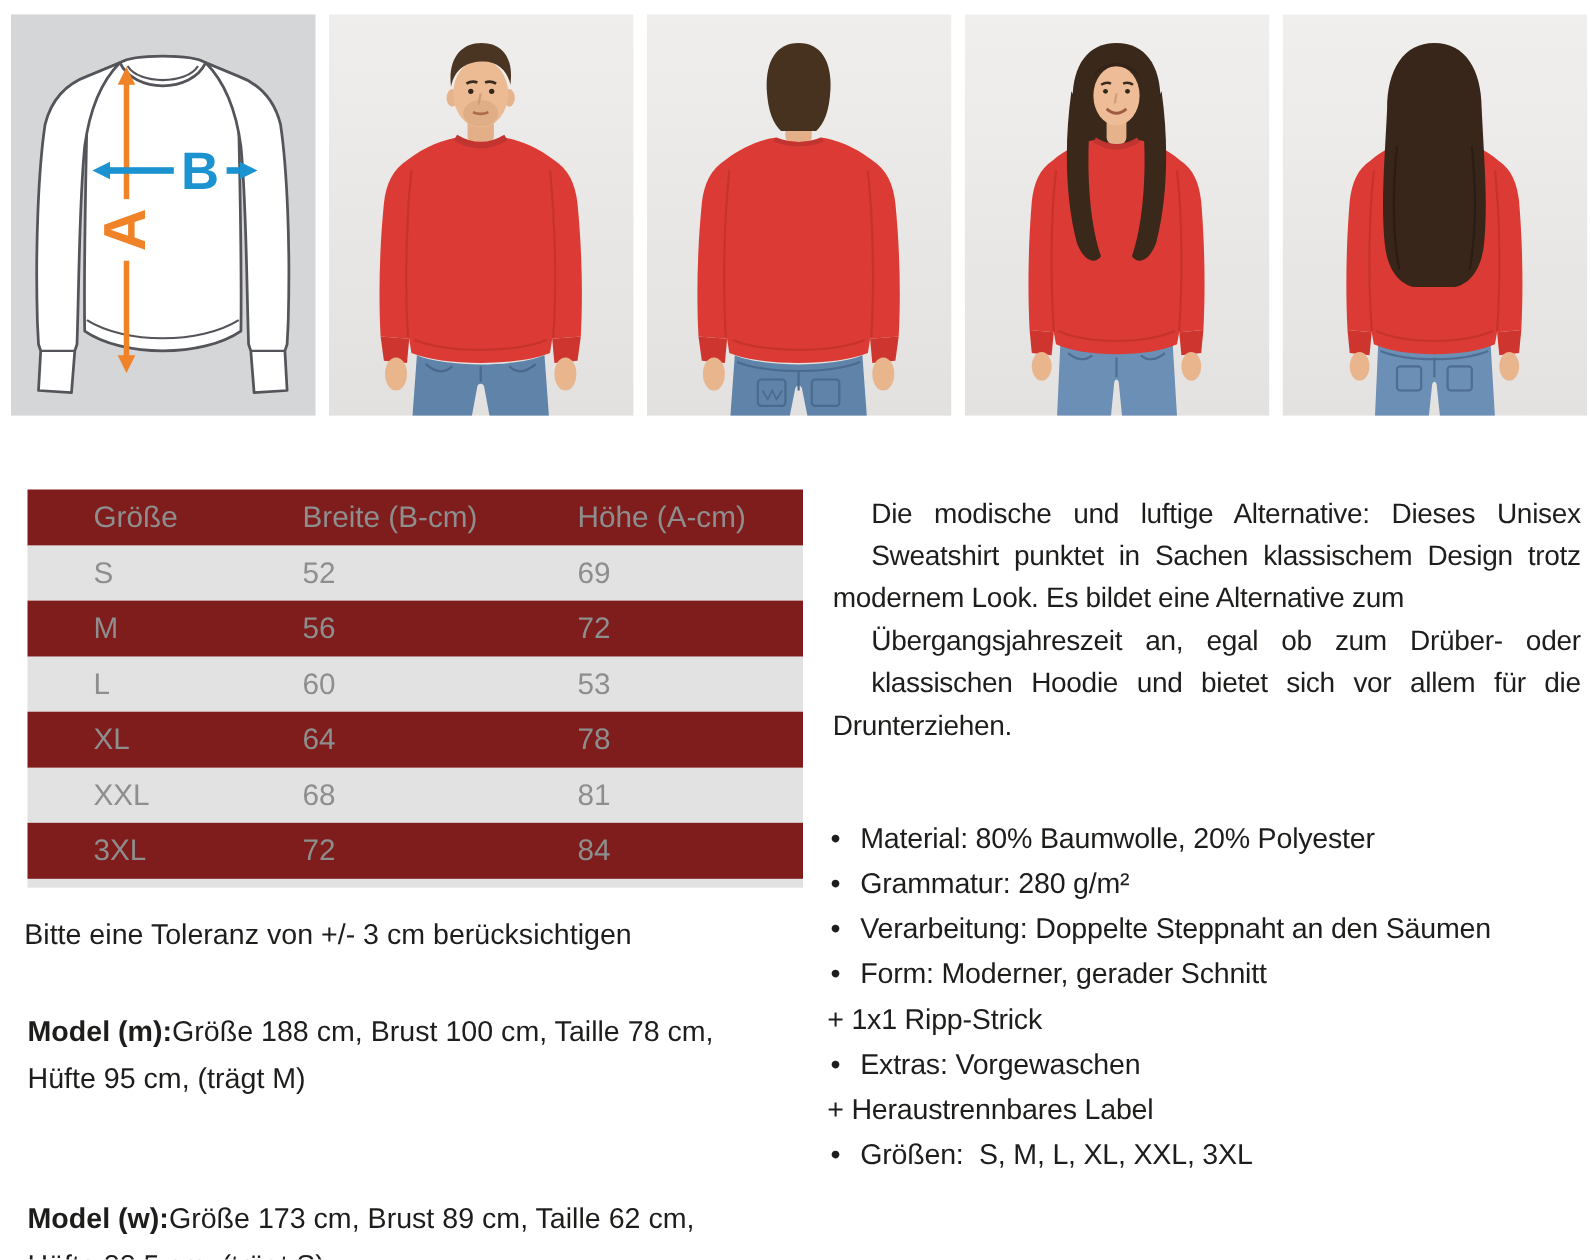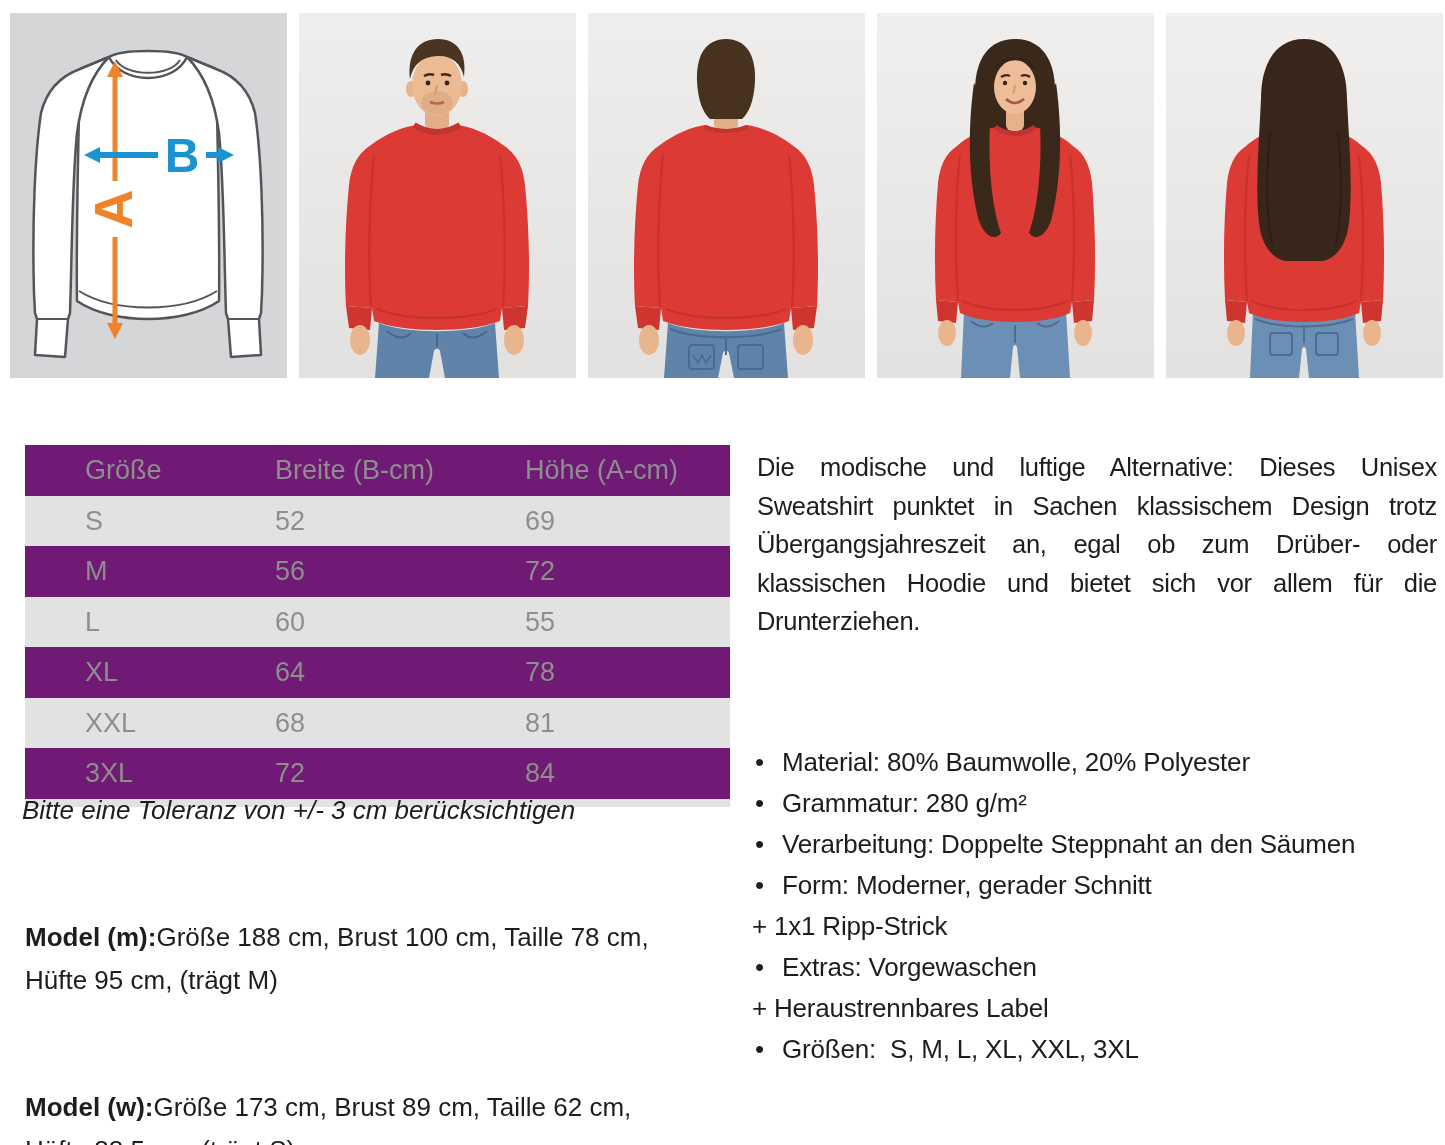--- a/index.html
+++ b/index.html
@@ -9,37 +9,37 @@
     font-family:"Liberation Sans", sans-serif;
     color:#1d1d1b;
   }
   
   .photos-row{position:absolute;top:13px;left:10px;display:flex;gap:12px;}
   .tile{width:277px;height:365px;flex:0 0 auto;}
   .tile svg{display:block;}
 
   
   .sizetable{position:absolute;left:25px;top:445px;width:705px;font-size:27px;color:#8e8e8e;}
-  .trow{display:flex;height:50.5px;line-height:50.5px;background:#701a75;}
+  .trow{display:flex;height:50.5px;line-height:50.5px;background:#7f1d1d;}
   .trow.alt{background:#e2e2e2;}
   .trow .c1{width:250px;padding-left:60px;box-sizing:border-box;}
   .trow .c2{width:250px;}
   .trow .c3{flex:1;}
   .table-footer{height:8px;background:#e2e2e2;}
 
   
-  .tolerance{position:absolute;left:22px;top:795px;font-size:26px;font-style:italic;}
+  .tolerance{position:absolute;left:22px;top:834px;font-size:26px;}
   .model-block{position:absolute;left:25px;width:712px;font-size:26px;line-height:43px;}
   .model-m{top:916px;}
   .model-w{top:1086px;}
   .model-block strong{font-weight:bold;margin-right:0;}
 
   
   .desc{position:absolute;left:757px;top:448px;width:680px;font-size:25.5px;line-height:38.5px;letter-spacing:-0.3px;}
-  .jline.j{text-align:justify;text-align-last:justify;}
+  .jline.j{text-align:justify;text-align-last:justify;margin-left:35px;}
 
   
   .bullets{position:absolute;left:752px;top:742px;width:690px;font-size:26px;line-height:41px;letter-spacing:-0.2px;}
   .bullet{position:relative;padding-left:30px;}
   .bullet .dot{position:absolute;left:3px;top:0;}
   .btxt{white-space:pre-wrap;}
   .bsub{}
 </style>
 </head>
 <body>
@@ -232,21 +232,21 @@
     <div class="c3">69</div>
   </div>
   <div class="trow">
     <div class="c1">M</div>
     <div class="c2">56</div>
     <div class="c3">72</div>
   </div>
   <div class="trow alt">
     <div class="c1">L</div>
     <div class="c2">60</div>
-    <div class="c3">55</div>
+    <div class="c3">53</div>
   </div>
   <div class="trow">
     <div class="c1">XL</div>
     <div class="c2">64</div>
     <div class="c3">78</div>
   </div>
   <div class="trow alt">
     <div class="c1">XXL</div>
     <div class="c2">68</div>
     <div class="c3">81</div>
@@ -267,20 +267,21 @@
 </div>
 
 <div class="model-block model-w">
   <strong>Model (w):</strong><span>Größe 173 cm, Brust 89 cm, Taille 62 cm,</span><br>
   <span>Hüfte 88,5 cm, (trägt S)</span>
 </div>
 
 <div class="desc">
   <div class="jline j">Die modische und luftige Alternative: Dieses Unisex</div>
   <div class="jline j">Sweatshirt punktet in Sachen klassischem Design trotz</div>
+  <div class="jline">modernem Look. Es bildet eine Alternative zum</div>
   <div class="jline j">Übergangsjahreszeit an, egal ob zum Drüber- oder</div>
   <div class="jline j">klassischen Hoodie und bietet sich vor allem für die</div>
   <div class="jline">Drunterziehen.</div>
 </div>
 
 <div class="bullets">
   <div class="bullet">
     <span class="dot">•</span><span class="btxt">Material: 80% Baumwolle, 20% Polyester</span>
   </div>
   <div class="bullet">

